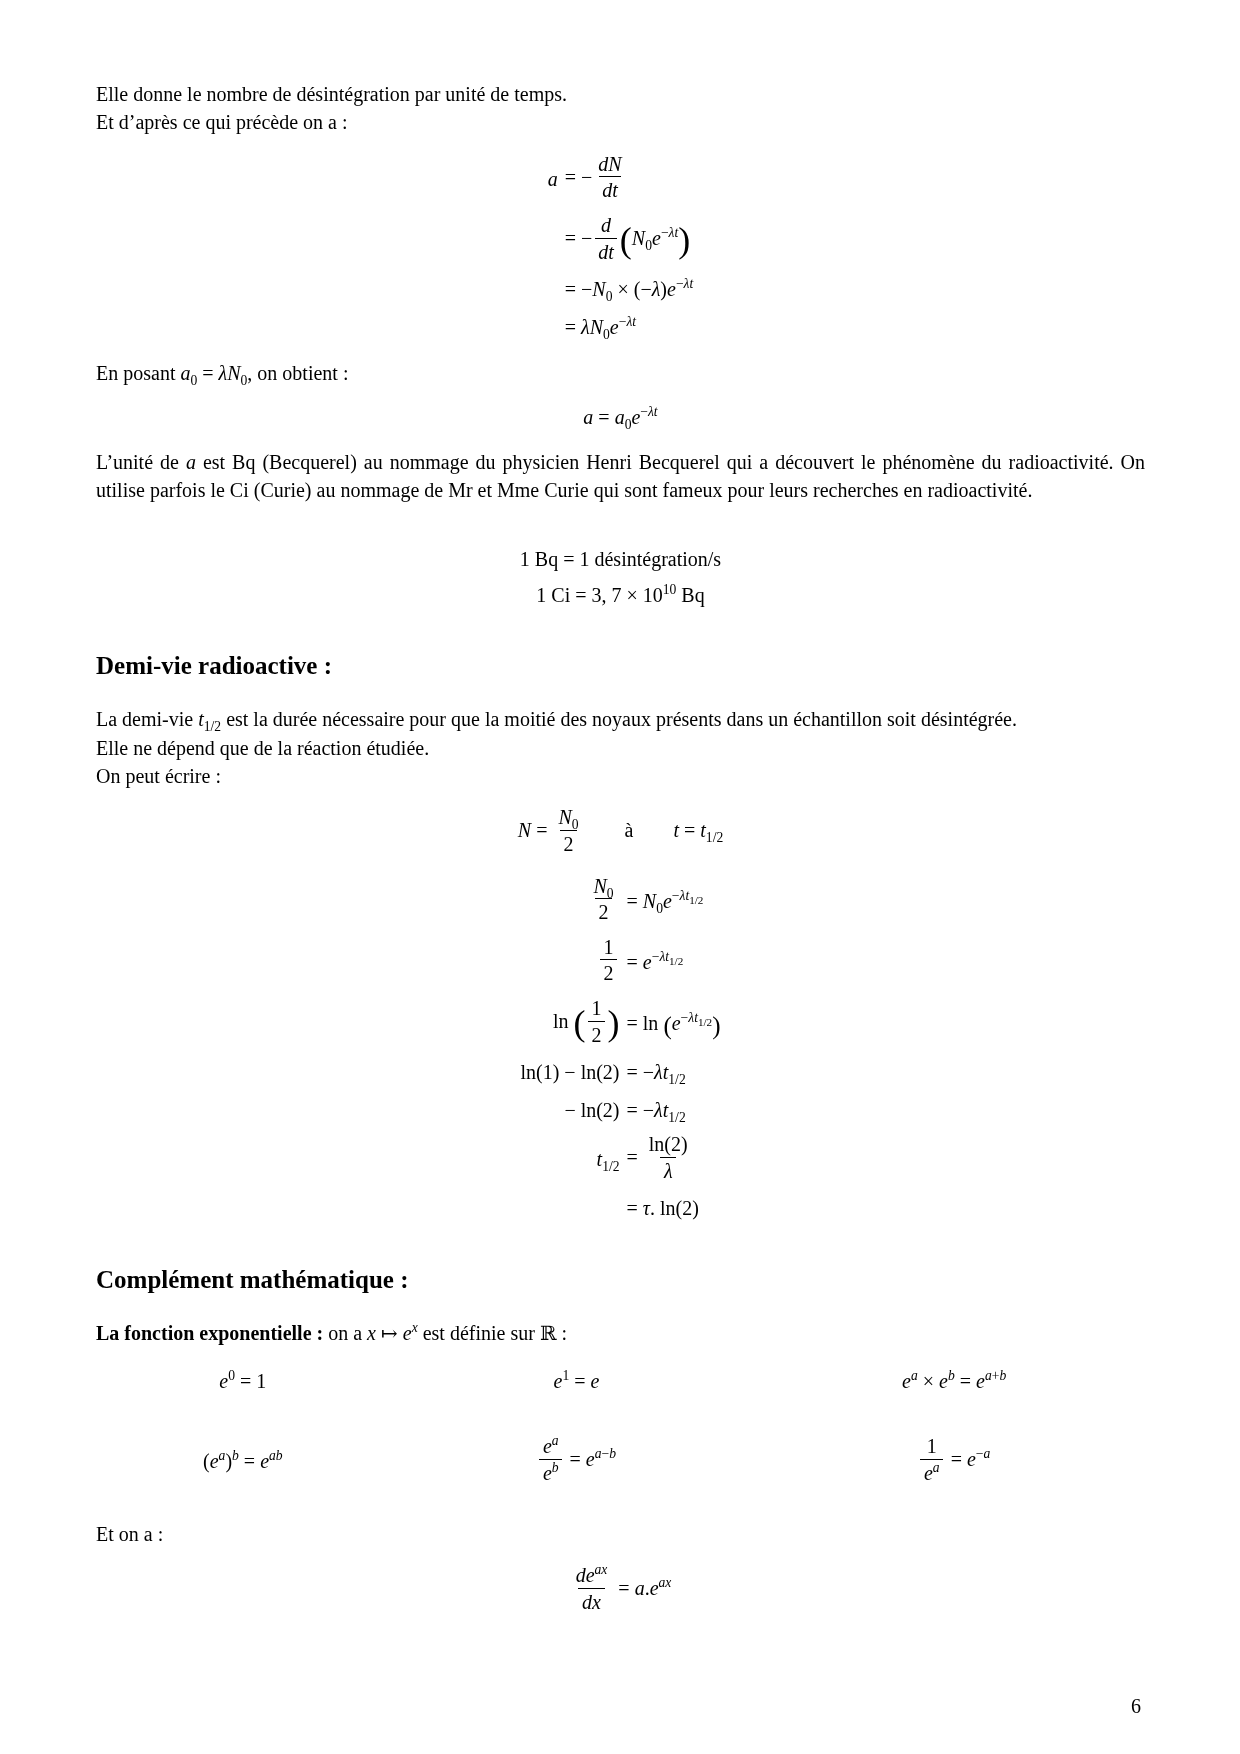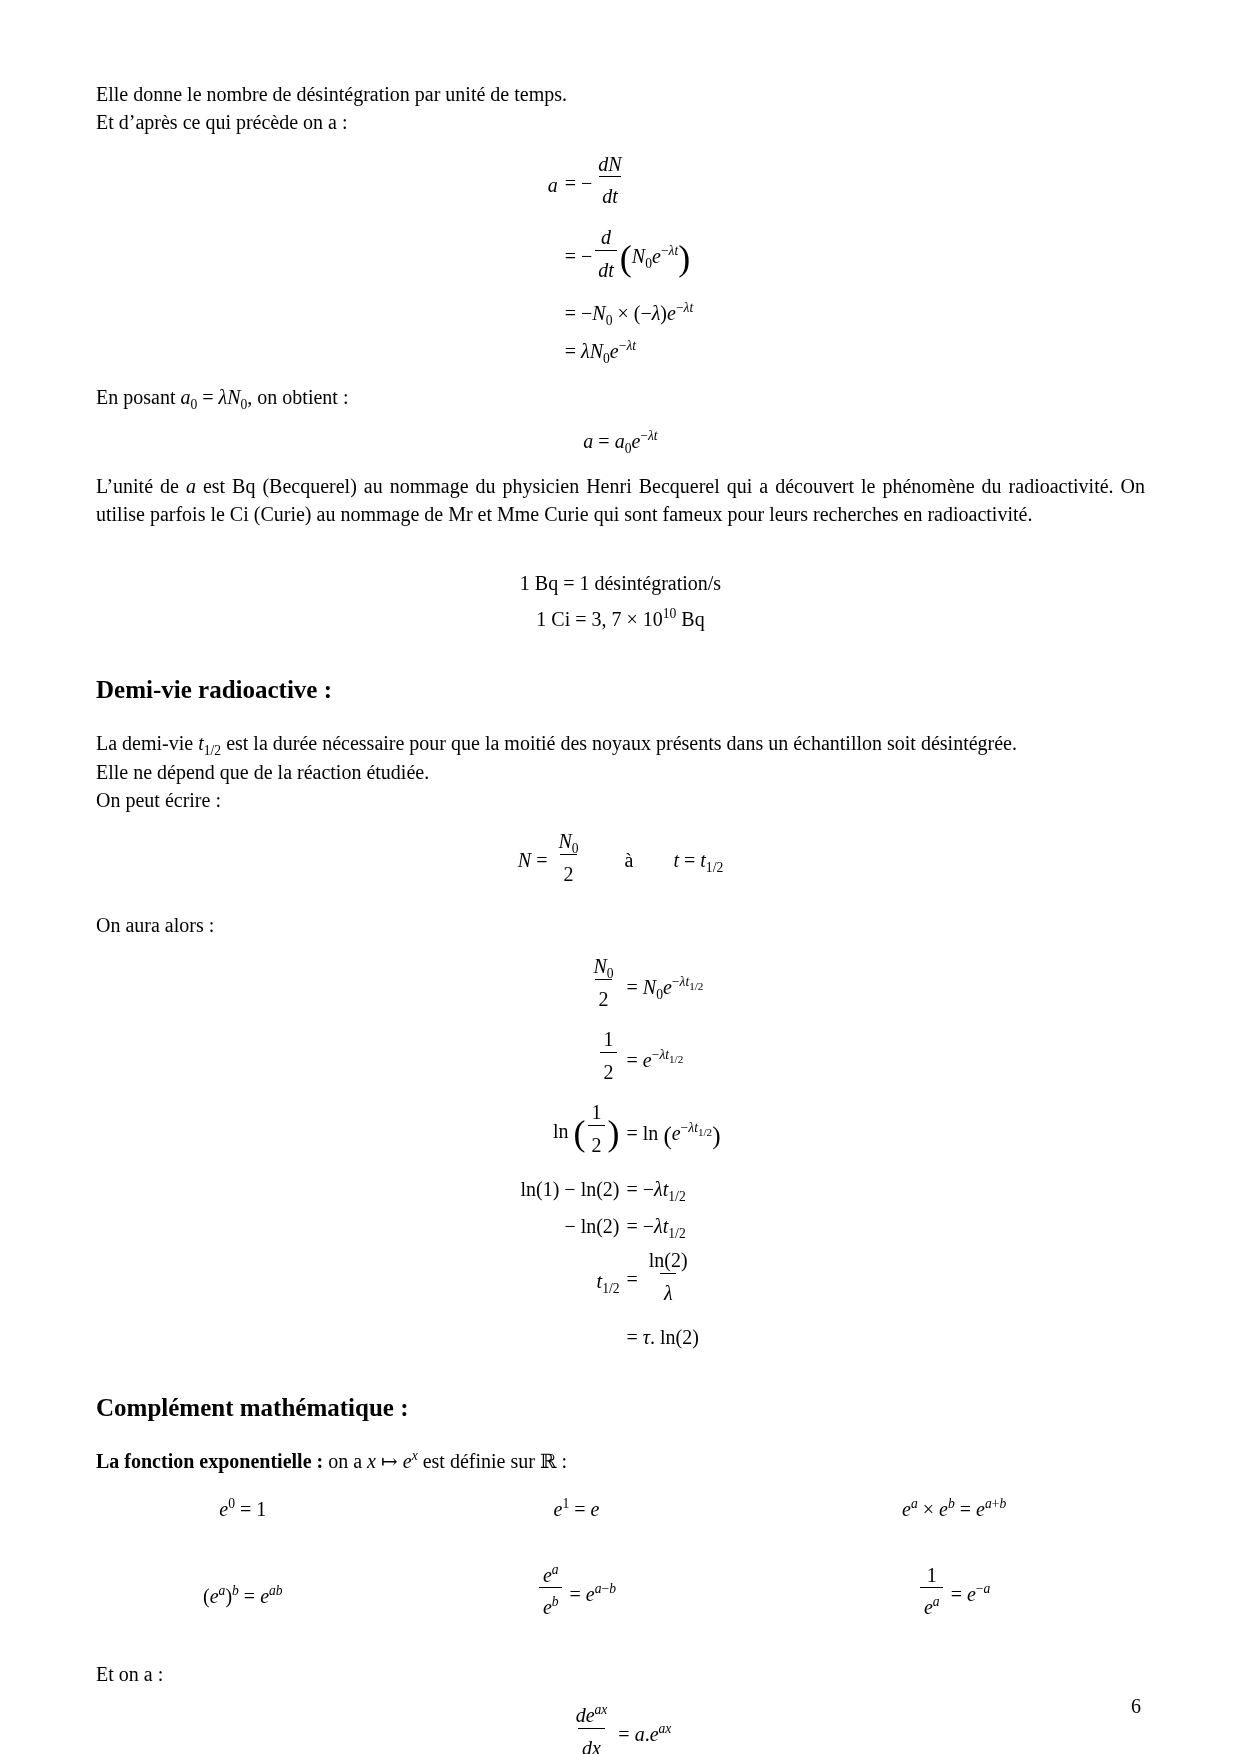--- a/index.html
+++ b/index.html
@@ -13,21 +13,21 @@
     overflow:hidden;
   }
   p { margin:0; text-align:justify; }
   .mi { font-style:italic; }
   sup { font-size:68%; line-height:0; }
   sub { font-size:68%; line-height:0; }
   sup sub { font-size:82%; }
   .frac { display:inline-flex; flex-direction:column; align-items:center;
           vertical-align:middle; margin:0 .12em; line-height:1.18; text-align:center; }
   .frac > .num { padding:0 .18em; }
-  .frac > .den { border-top:1.3px solid #000; padding:8px .18em; }
+  .frac > .den { border-top:1.3px solid #000; padding:2px .18em; }
   .big { font-size:1.8em; font-weight:300; vertical-align:middle; line-height:.9; }
   .mid { font-size:1.25em; vertical-align:middle; line-height:1; }
   .eq-align { display:grid; grid-template-columns:max-content max-content;
               align-items:center; width:fit-content; margin:16px auto 18px;
               row-gap:9px; }
   .eq-l { justify-self:end; text-align:right; }
   .eq-r { justify-self:start; padding-left:7px; }
   .eq-center { text-align:center; margin:16px 0; }
   .units { margin:40px 0 16px; }
   .units > div { margin:8px 0; }
@@ -79,21 +79,20 @@
 
   <p><span class="mt">La demi-vie </span><span class="mi">t</span><sub><span class="mt">1/2</span></sub><span class="mt"> est la durée nécessaire pour que la moitié des noyaux présents dans un échantillon soit désintégrée.</span></p>
   <p><span class="mt">Elle ne dépend que de la réaction étudiée.</span></p>
   <p><span class="mt">On peut écrire :</span></p>
 
   <div class="eq-center"><span class="mi">N</span><span class="mt"> = </span><span class="frac">
         <span class="num"><span class="mi">N</span><sub><span class="mt">0</span></sub></span>
         <span class="den"><span class="mt">2</span></span>
       </span><span class="mt">  à  </span><span class="mi">t</span><span class="mt"> = </span><span class="mi">t</span><sub><span class="mt">1/2</span></sub></div>
 
-  <p><span class="mt">On aura alors :</span></p>
 
   <div class="eq-align">
     <span class="eq-l"><span class="frac">
           <span class="num"><span class="mi">N</span><sub><span class="mt">0</span></sub></span>
           <span class="den"><span class="mt">2</span></span>
         </span></span>
       <span class="eq-r"><span class="mt">= </span><span class="mi">N</span><sub><span class="mt">0</span></sub><span class="mi">e</span><sup><span class="mt">−</span><span class="mi">λt</span><sub><span class="mt">1/2</span></sub></sup></span>
     <span class="eq-l"><span class="frac">
           <span class="num"><span class="mt">1</span></span>
           <span class="den"><span class="mt">2</span></span>

